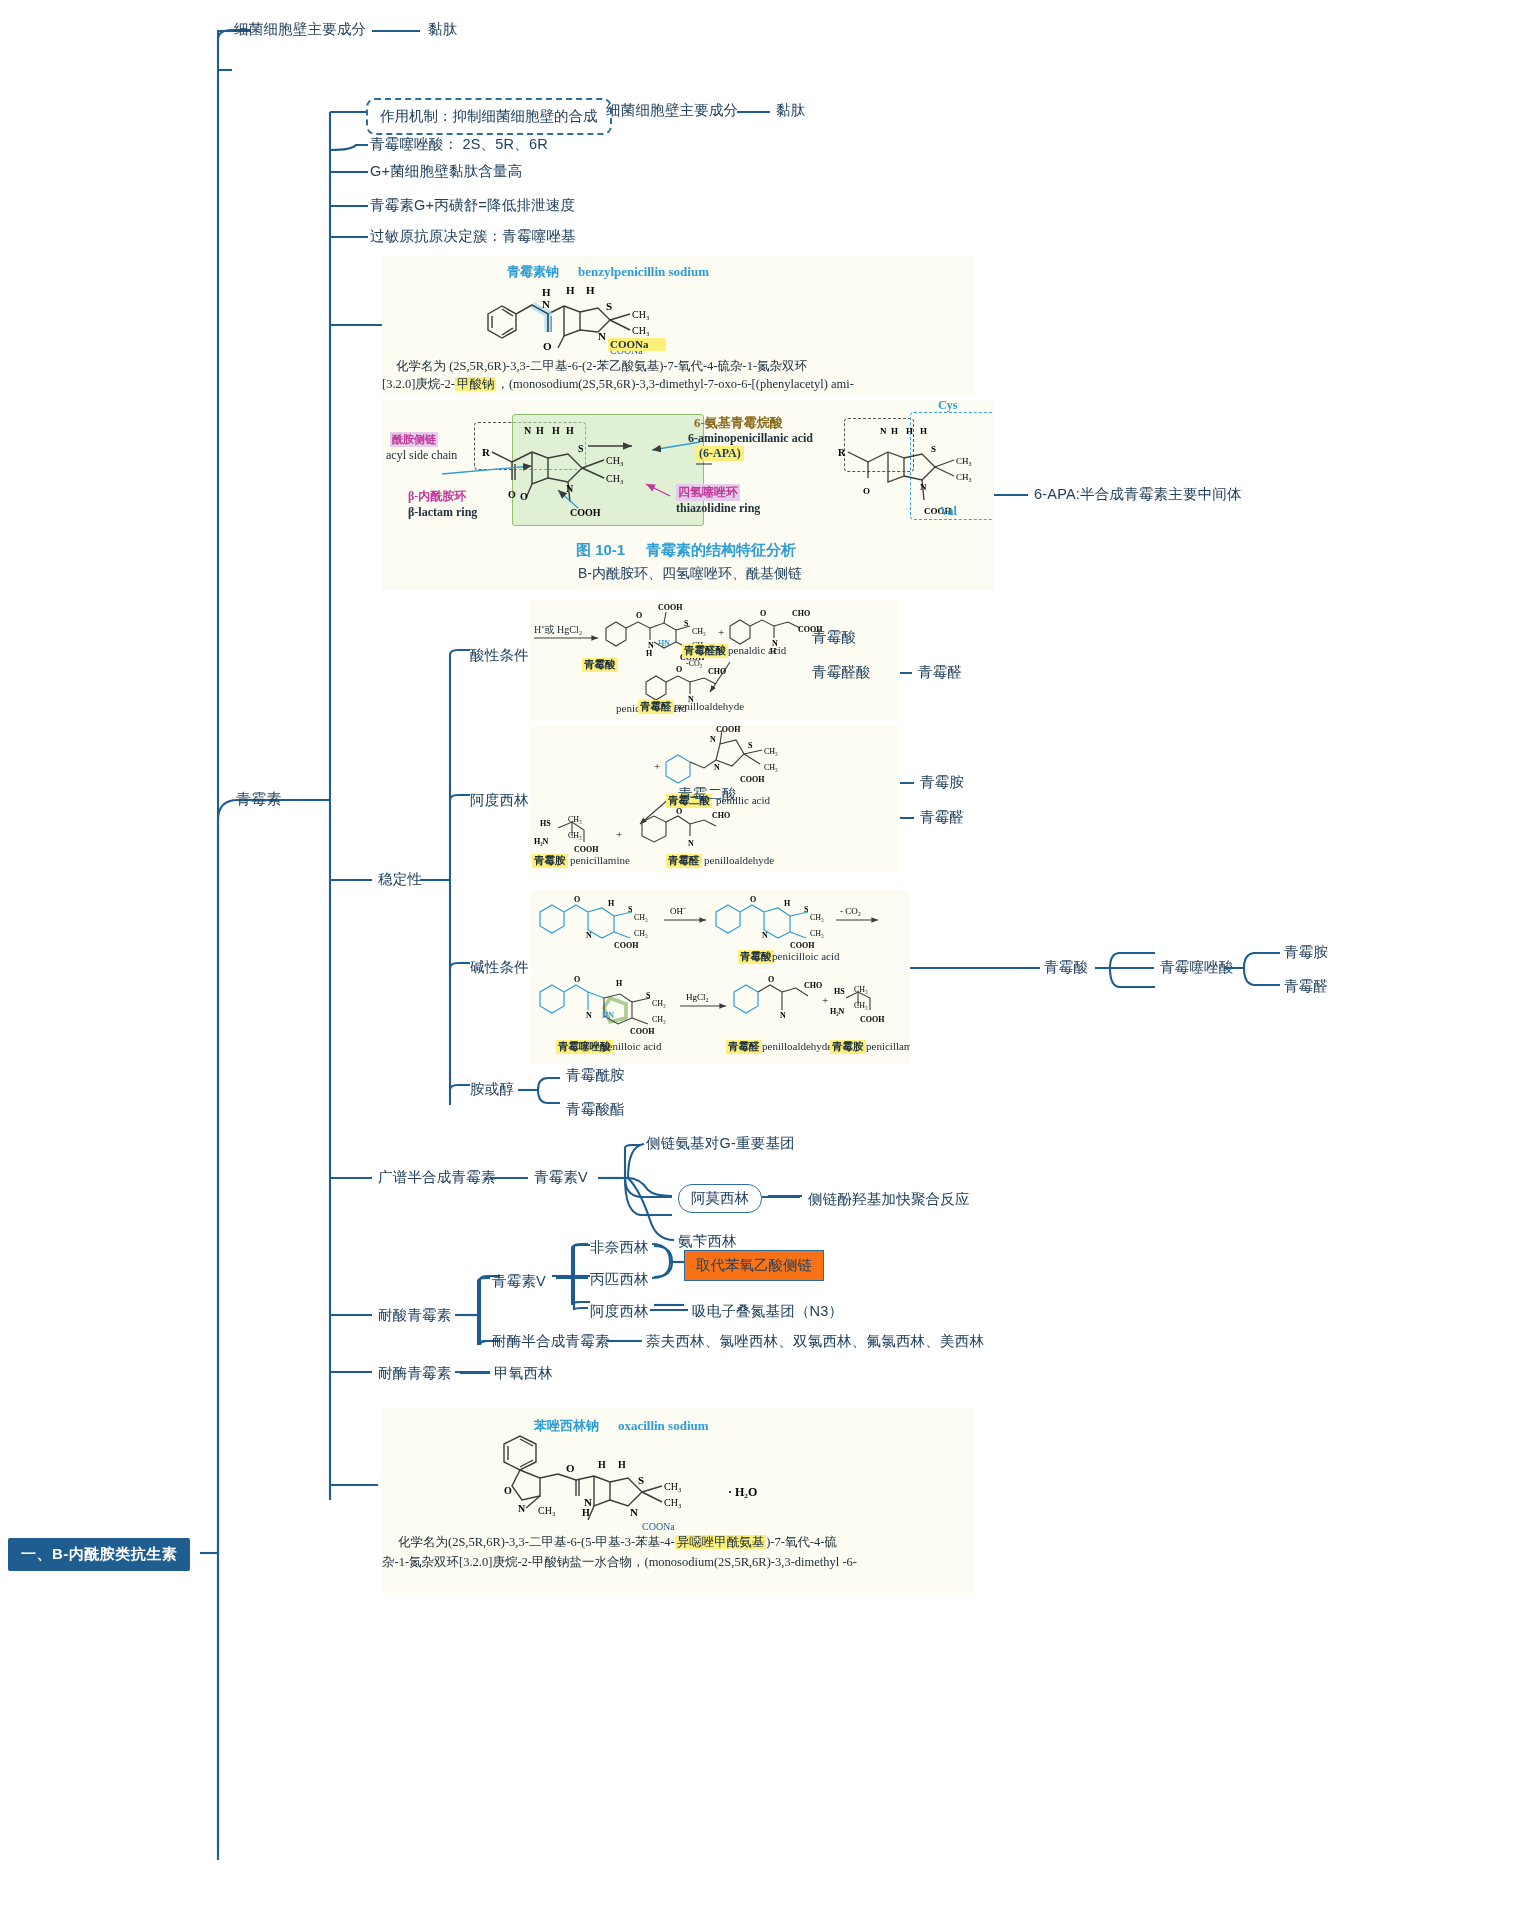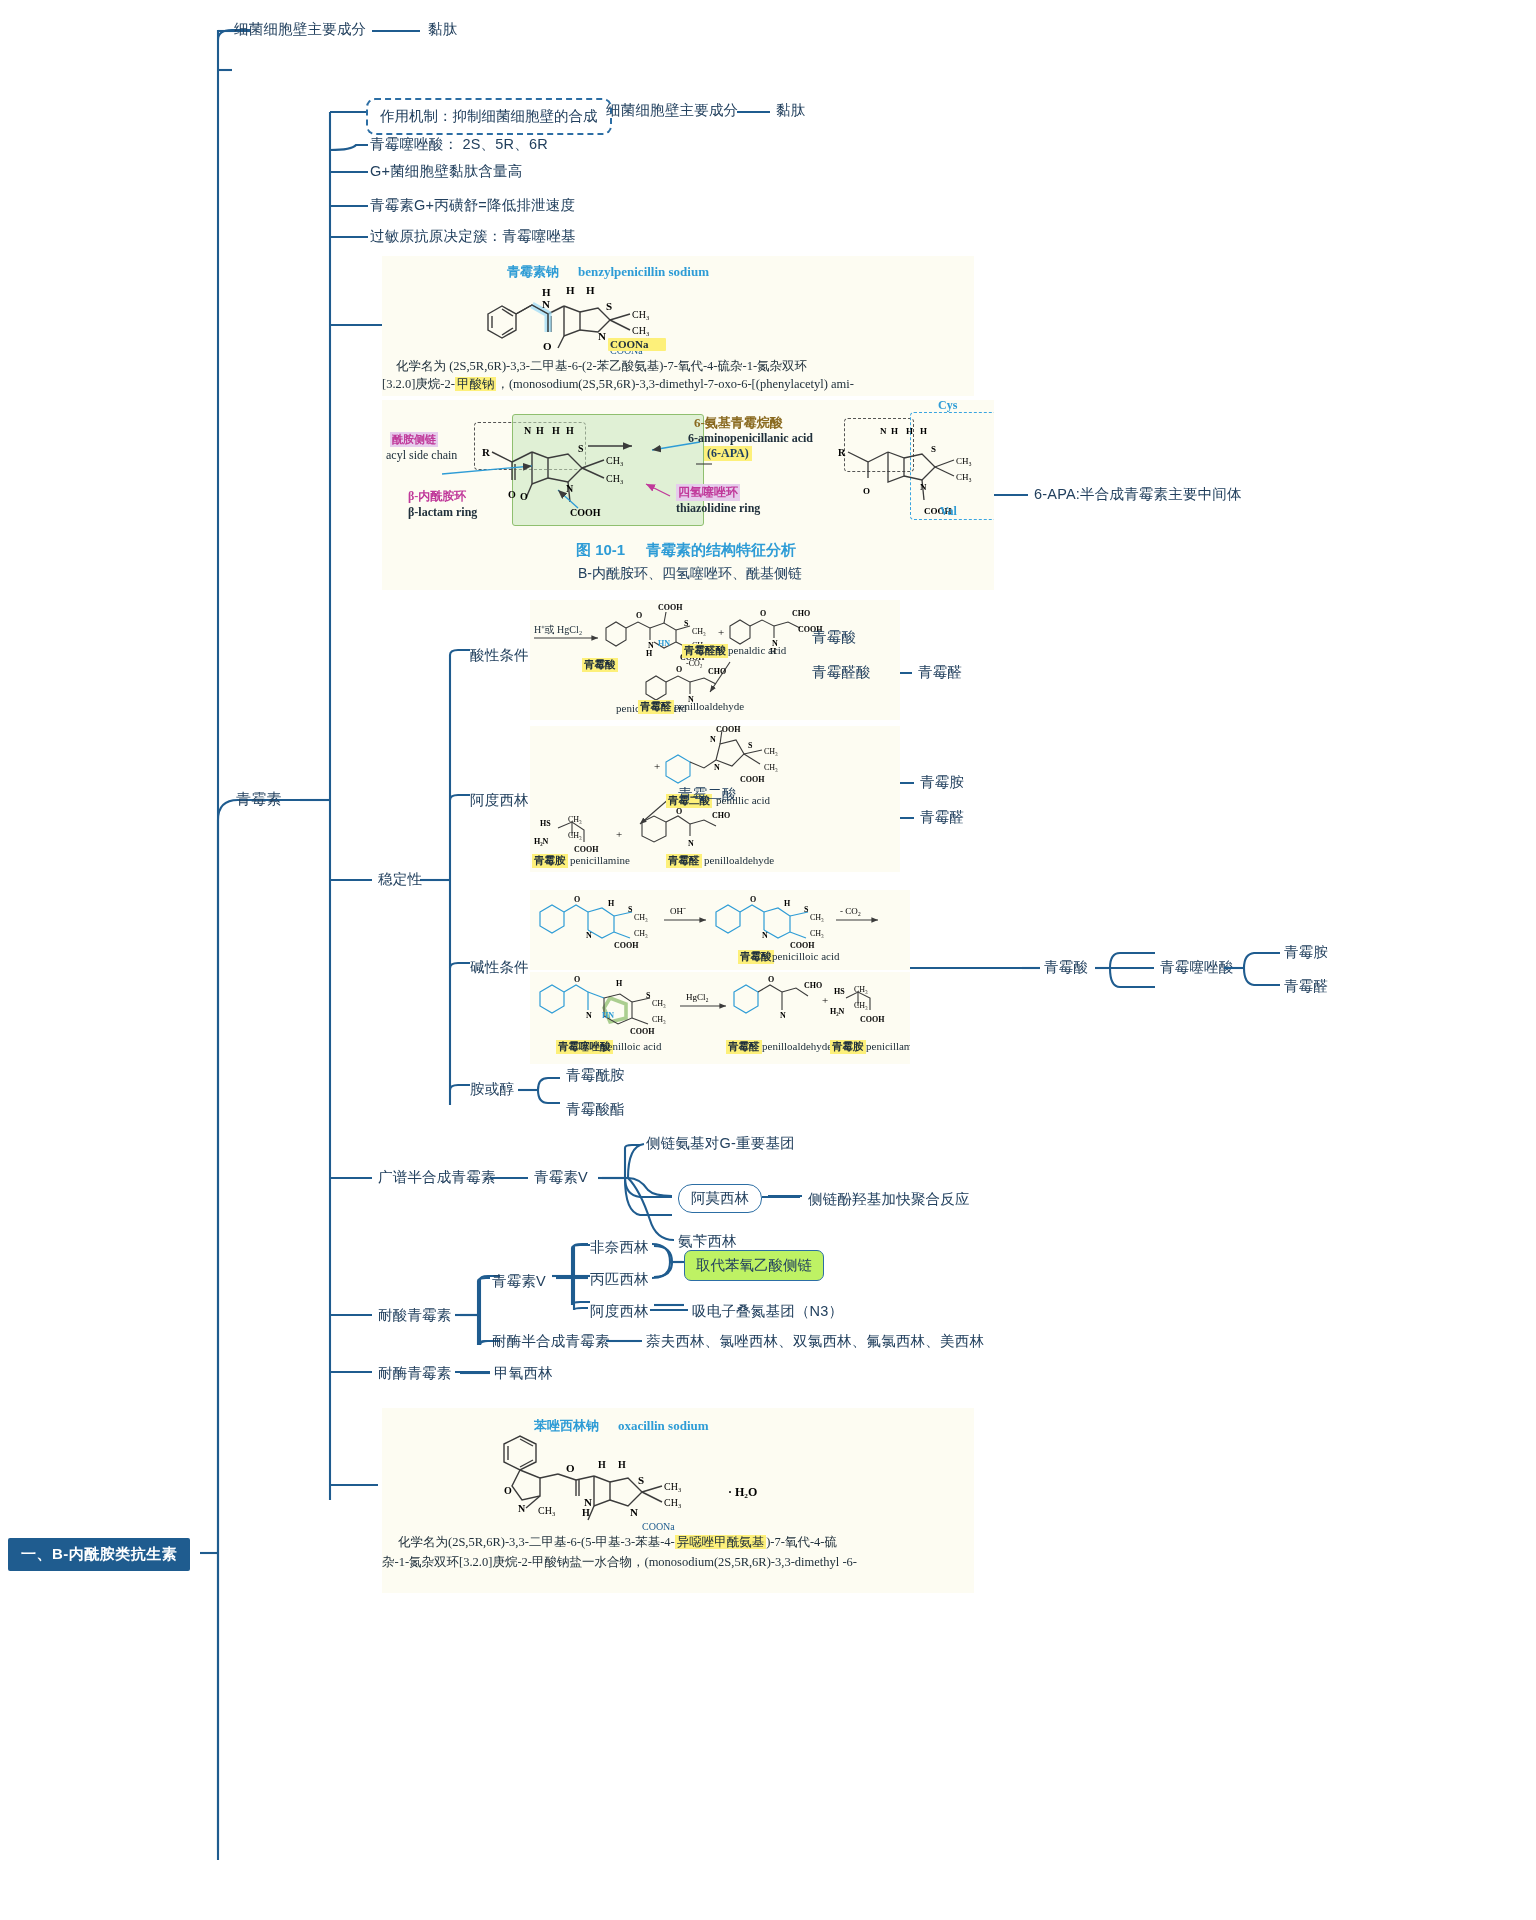--- a/index.html
+++ b/index.html
@@ -34,25 +34,25 @@
     border-radius:9px;
     padding:7px 12px;
     font-size:14.5px;
     color:#22405e;
     white-space:nowrap;
     background:#ffffff;
   }
   .solidbox {
     position:absolute;
     border:1.6px solid #2c6ea4;
-    border-radius:7px;
+    border-radius:0;
     padding:5px 11px;
     font-size:14.5px;
     white-space:nowrap;
-    background:#bef264;
+    background:#f97316;
     color:#22405e;
   }
   .curvebox {
     position:absolute;
     border:1.6px solid #2c6ea4;
     border-radius:14px;
     padding:4px 12px;
     font-size:14.5px;
     white-space:nowrap;
     background:#ffffff;
@@ -315,21 +315,21 @@
     <div class="lbl ser" style="left:4px; top:48px; font-size:12px;">acyl side chain</div>
 
     <div class="lbl pink" style="left:26px; top:88px; font-size:12px;">β-内酰胺环</div>
     <div class="lbl ser b" style="left:26px; top:105px; font-size:12px;">β-lactam ring</div>
 
     <div class="pinktag" style="left:294px; top:84px; font-size:12px;">四氢噻唑环</div>
     <div class="lbl ser b" style="left:294px; top:101px; font-size:12px;">thiazolidine ring</div>
 
     <div class="lbl brown" style="left:312px; top:14px; font-size:13px; color:#8a6a20;">6-氨基青霉烷酸</div>
     <div class="lbl ser b" style="left:306px; top:31px; font-size:12px;">6-aminopenicillanic acid</div>
-    <div style="position:absolute;left:322px;top:46px;background:#fdf07a;padding:0 3px;font-size:12px;font-weight:bold;font-family:'Liberation Serif',serif;">(6-APA)</div>
+    <div style="position:absolute;left:314px;top:46px;background:#fdf07a;padding:0 3px;font-size:12px;font-weight:bold;font-family:'Liberation Serif',serif;">(6-APA)</div>
 
     <div class="dashgrey" style="left:462px; top:18px; width:70px; height:54px;"></div>
     <div class="dashblue" style="left:528px; top:12px; width:98px; height:108px;"></div>
     <svg style="position:absolute; left:452px; top:18px;" width="185" height="108" viewBox="0 0 185 108">
       <g fill="none" stroke="#3b3b3b" stroke-width="1.3">
         <path d="M14,34 L34,44 L34,60"></path>
         <path d="M34,44 L54,34"></path>
         <path d="M54,34 L70,40 L70,58 L54,64 L54,34"></path>
         <path d="M70,40 L88,36 L101,49 L88,62 L70,58"></path>
         <path d="M101,49 L120,42"></path>

